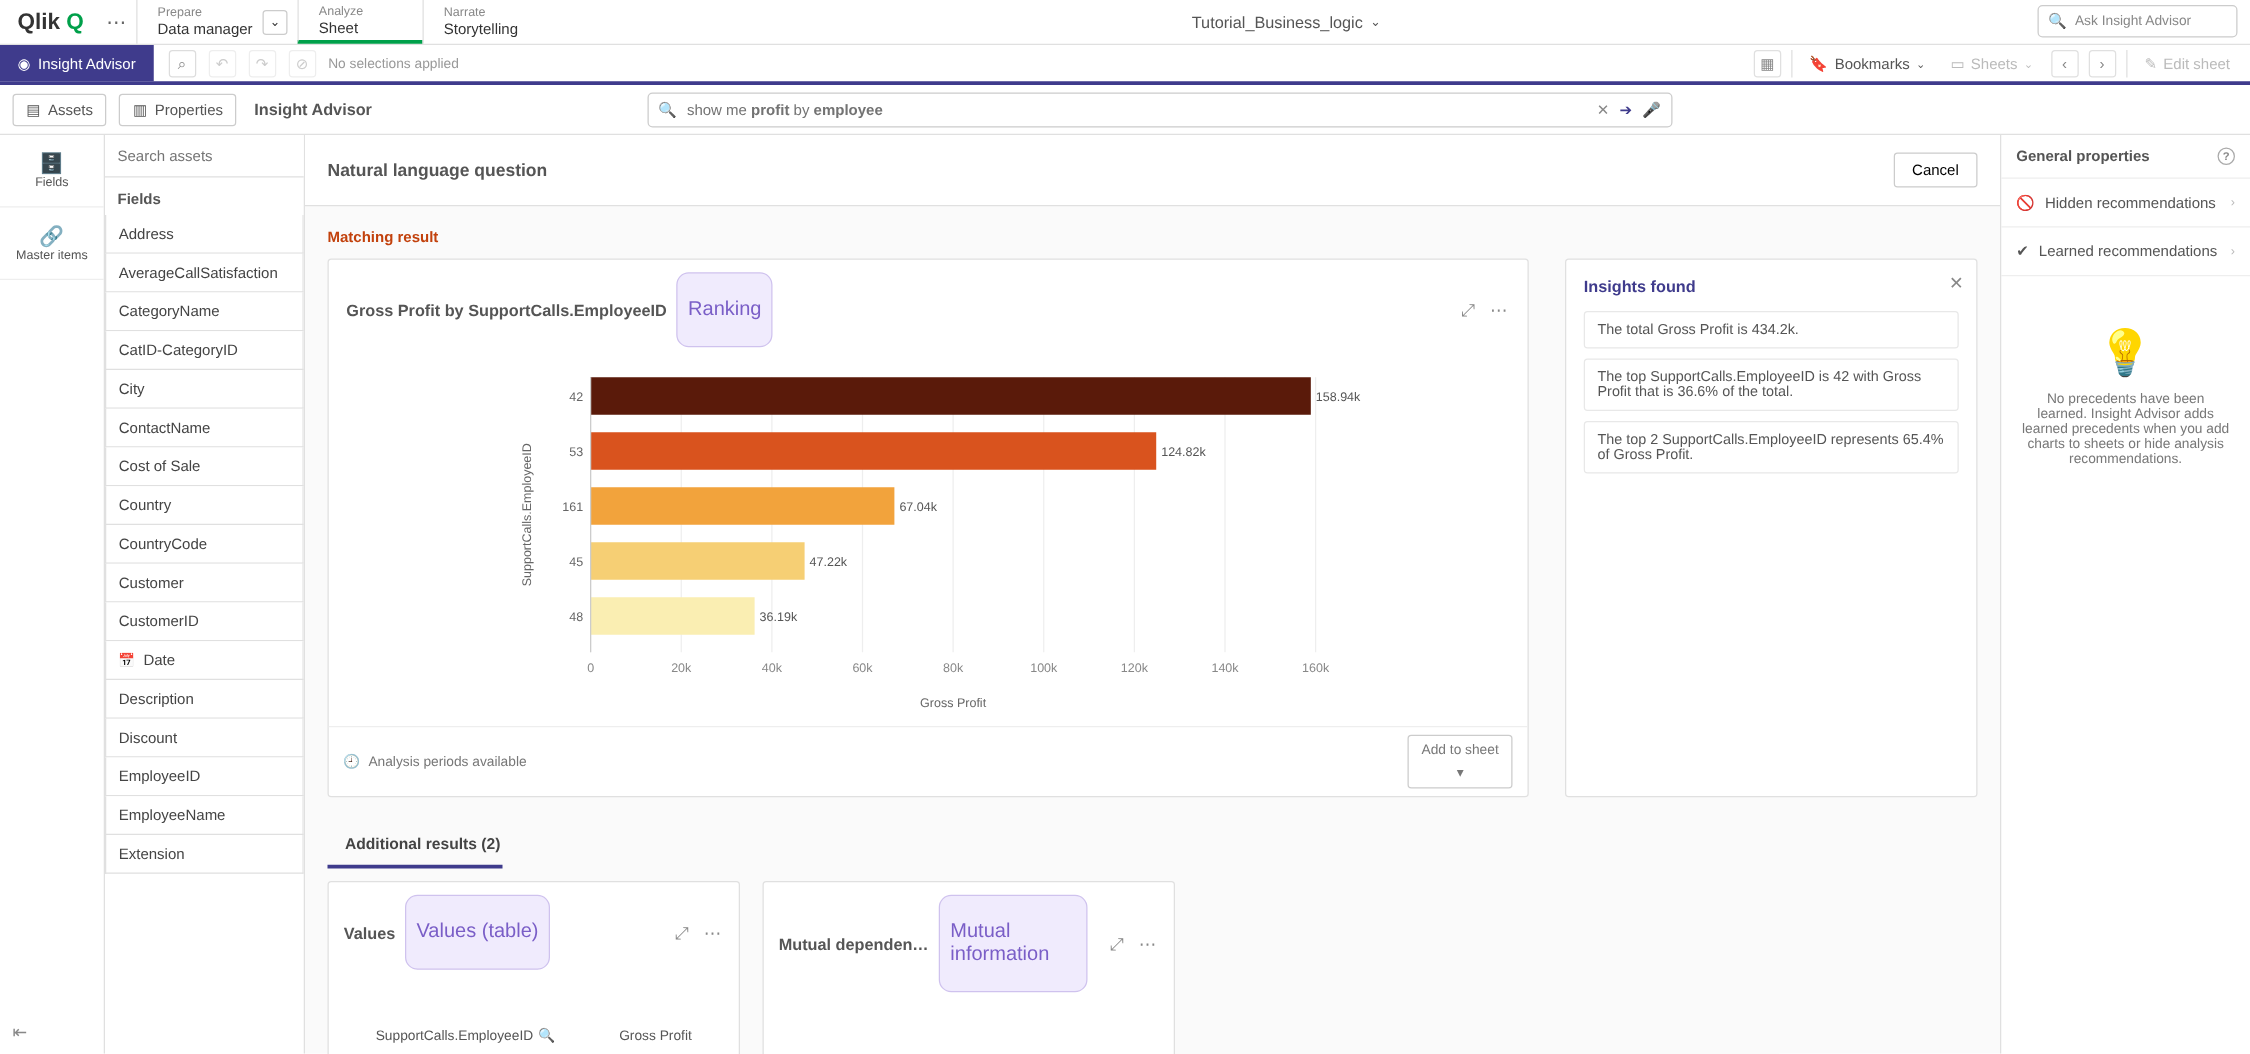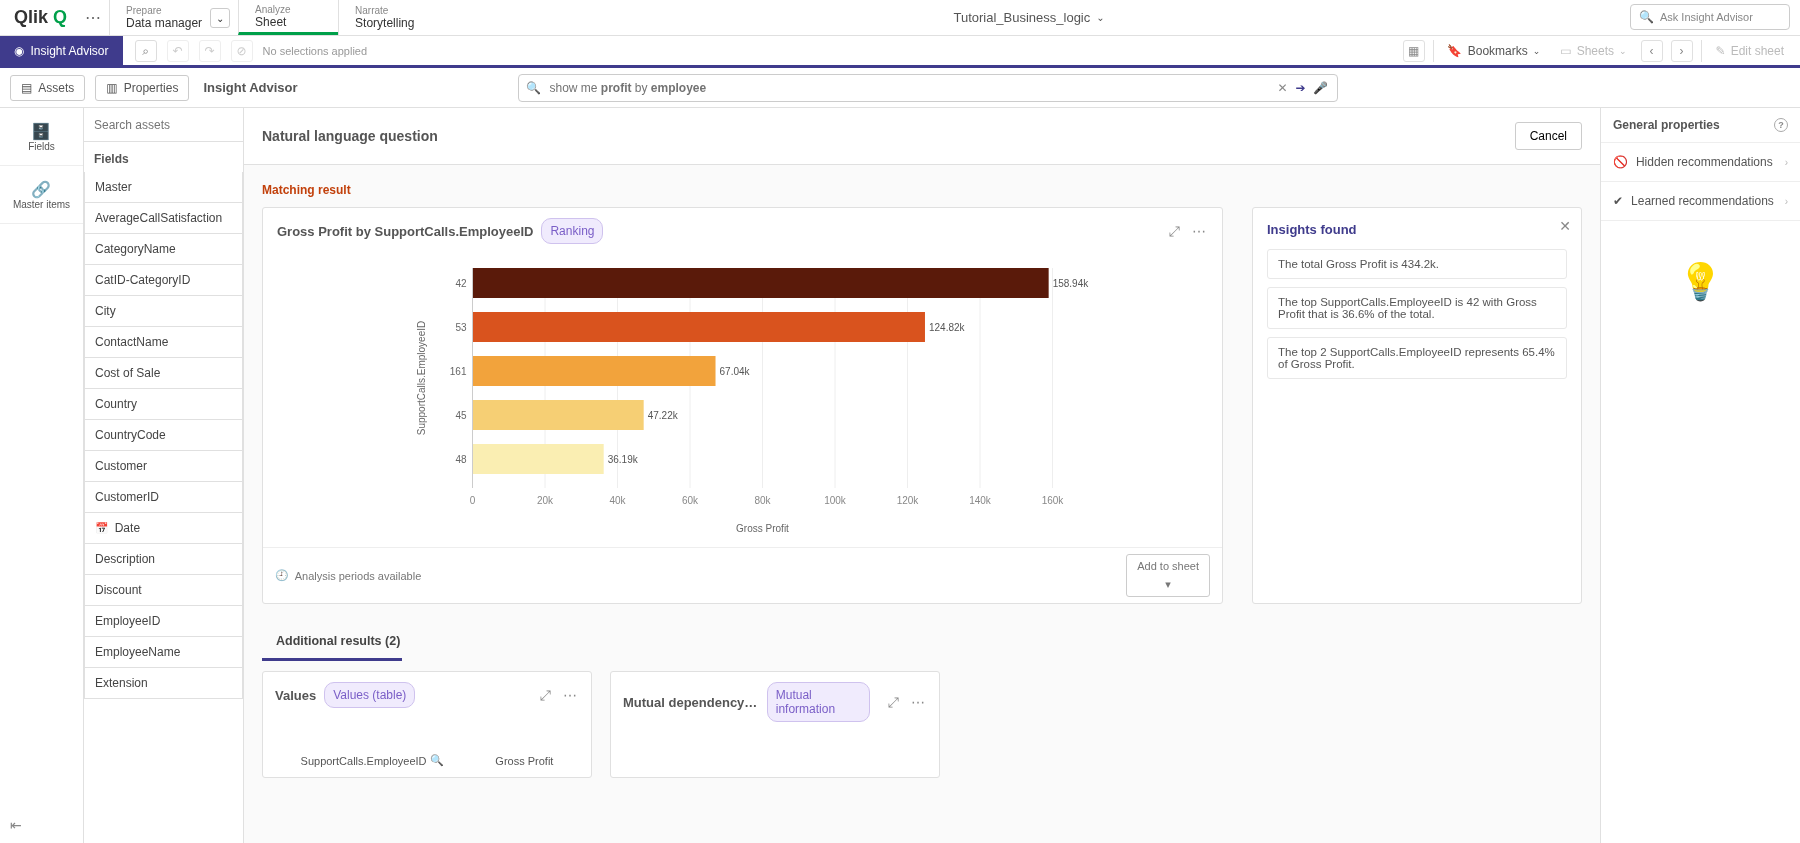--- a/index.html
+++ b/index.html
@@ -71,21 +71,21 @@
   .btn-cancel { border:1px solid #ccc; background:#fff; padding:6px 14px; border-radius:3px; font-size:12px; cursor:pointer;}
   .center-body { flex:1; overflow-y:auto; padding:12px 18px;}
   .section-h { font-size:12px; font-weight:600; color:#c2410c; margin:6px 0 10px;}
 
   .row-cards { display:flex; gap:29px; align-items:stretch;}
   .card { background:#fff; border:1px solid #e0e0e0; border-radius:3px; }
   .card.mainchart { flex:1;}
   .card.insights { width:330px; padding:14px 14px 10px; position:relative;}
   .card-hd { display:flex; align-items:center; padding:10px 14px; gap:8px;}
   .card-title { font-weight:600; font-size:13px; color:#555;}
-  .badge { font-size:12px; color:#7a5ec7; border:1px solid #cfc2ee; background:#f0ebfd; border-radius:10px; padding:5px 8px;}
+  .badge { font-size:16px; color:#7a5ec7; border:1px solid #cfc2ee; background:#f0ebfd; border-radius:10px; padding:20px 8px;}
   .card-hd .sp { flex:1;}
   .cicon { color:#888; font-size:14px; cursor:pointer; padding:2px;}
   .chart-wrap { padding:4px 12px 6px; }
   .chart-svg { width:100%; height:280px;}
   .card-ft { display:flex; align-items:center; justify-content:space-between; border-top:1px solid #eee; padding:6px 12px; font-size:11px; color:#777;}
   .card-ft .left { display:flex; align-items:center; gap:6px;}
   .addbtn { border:1px solid #ccc; padding:5px 10px; border-radius:3px; font-size:11px; display:flex; gap:6px; align-items:center; cursor:pointer;flex-direction:column;}
 
   .insights h4 { color:#3f3b8c; font-size:13px; font-weight:600; margin-bottom:12px;}
   .ins-close { position:absolute; top:10px; right:10px; color:#888; cursor:pointer; font-size:14px;}
@@ -229,21 +229,21 @@
     </div>
     <div class="rail-bottom">
       <span>⇤</span>
     </div>
   </div>
 
   <div class="fields">
     <input class="fsearch" placeholder="Search assets" style="">
     <div class="fields-hd">Fields</div>
     <div class="field-list" id="field-list">
-        <div class="field-item">Master</div>
+        <div class="field-item">Address</div>
         <div class="field-item">AverageCallSatisfaction</div>
         <div class="field-item">CategoryName</div>
         <div class="field-item">CatID-CategoryID</div>
         <div class="field-item">City</div>
         <div class="field-item">ContactName</div>
         <div class="field-item">Cost of Sale</div>
         <div class="field-item">Country</div>
         <div class="field-item">CountryCode</div>
         <div class="field-item">Customer</div>
         <div class="field-item">CustomerID</div>
@@ -382,15 +382,16 @@
       <span>Hidden recommendations</span>
       <span class="chev">›</span>
     </div>
     <div class="rp-item">
       <span>✔</span>
       <span>Learned recommendations</span>
       <span class="chev">›</span>
     </div>
     <div class="rp-body">
       <div class="bulb">💡</div>
+      <div>No precedents have been learned. Insight Advisor adds learned precedents when you add charts to sheets or hide analysis recommendations.</div>
     </div>
   </div>
 </div>
 
 </body></html>

